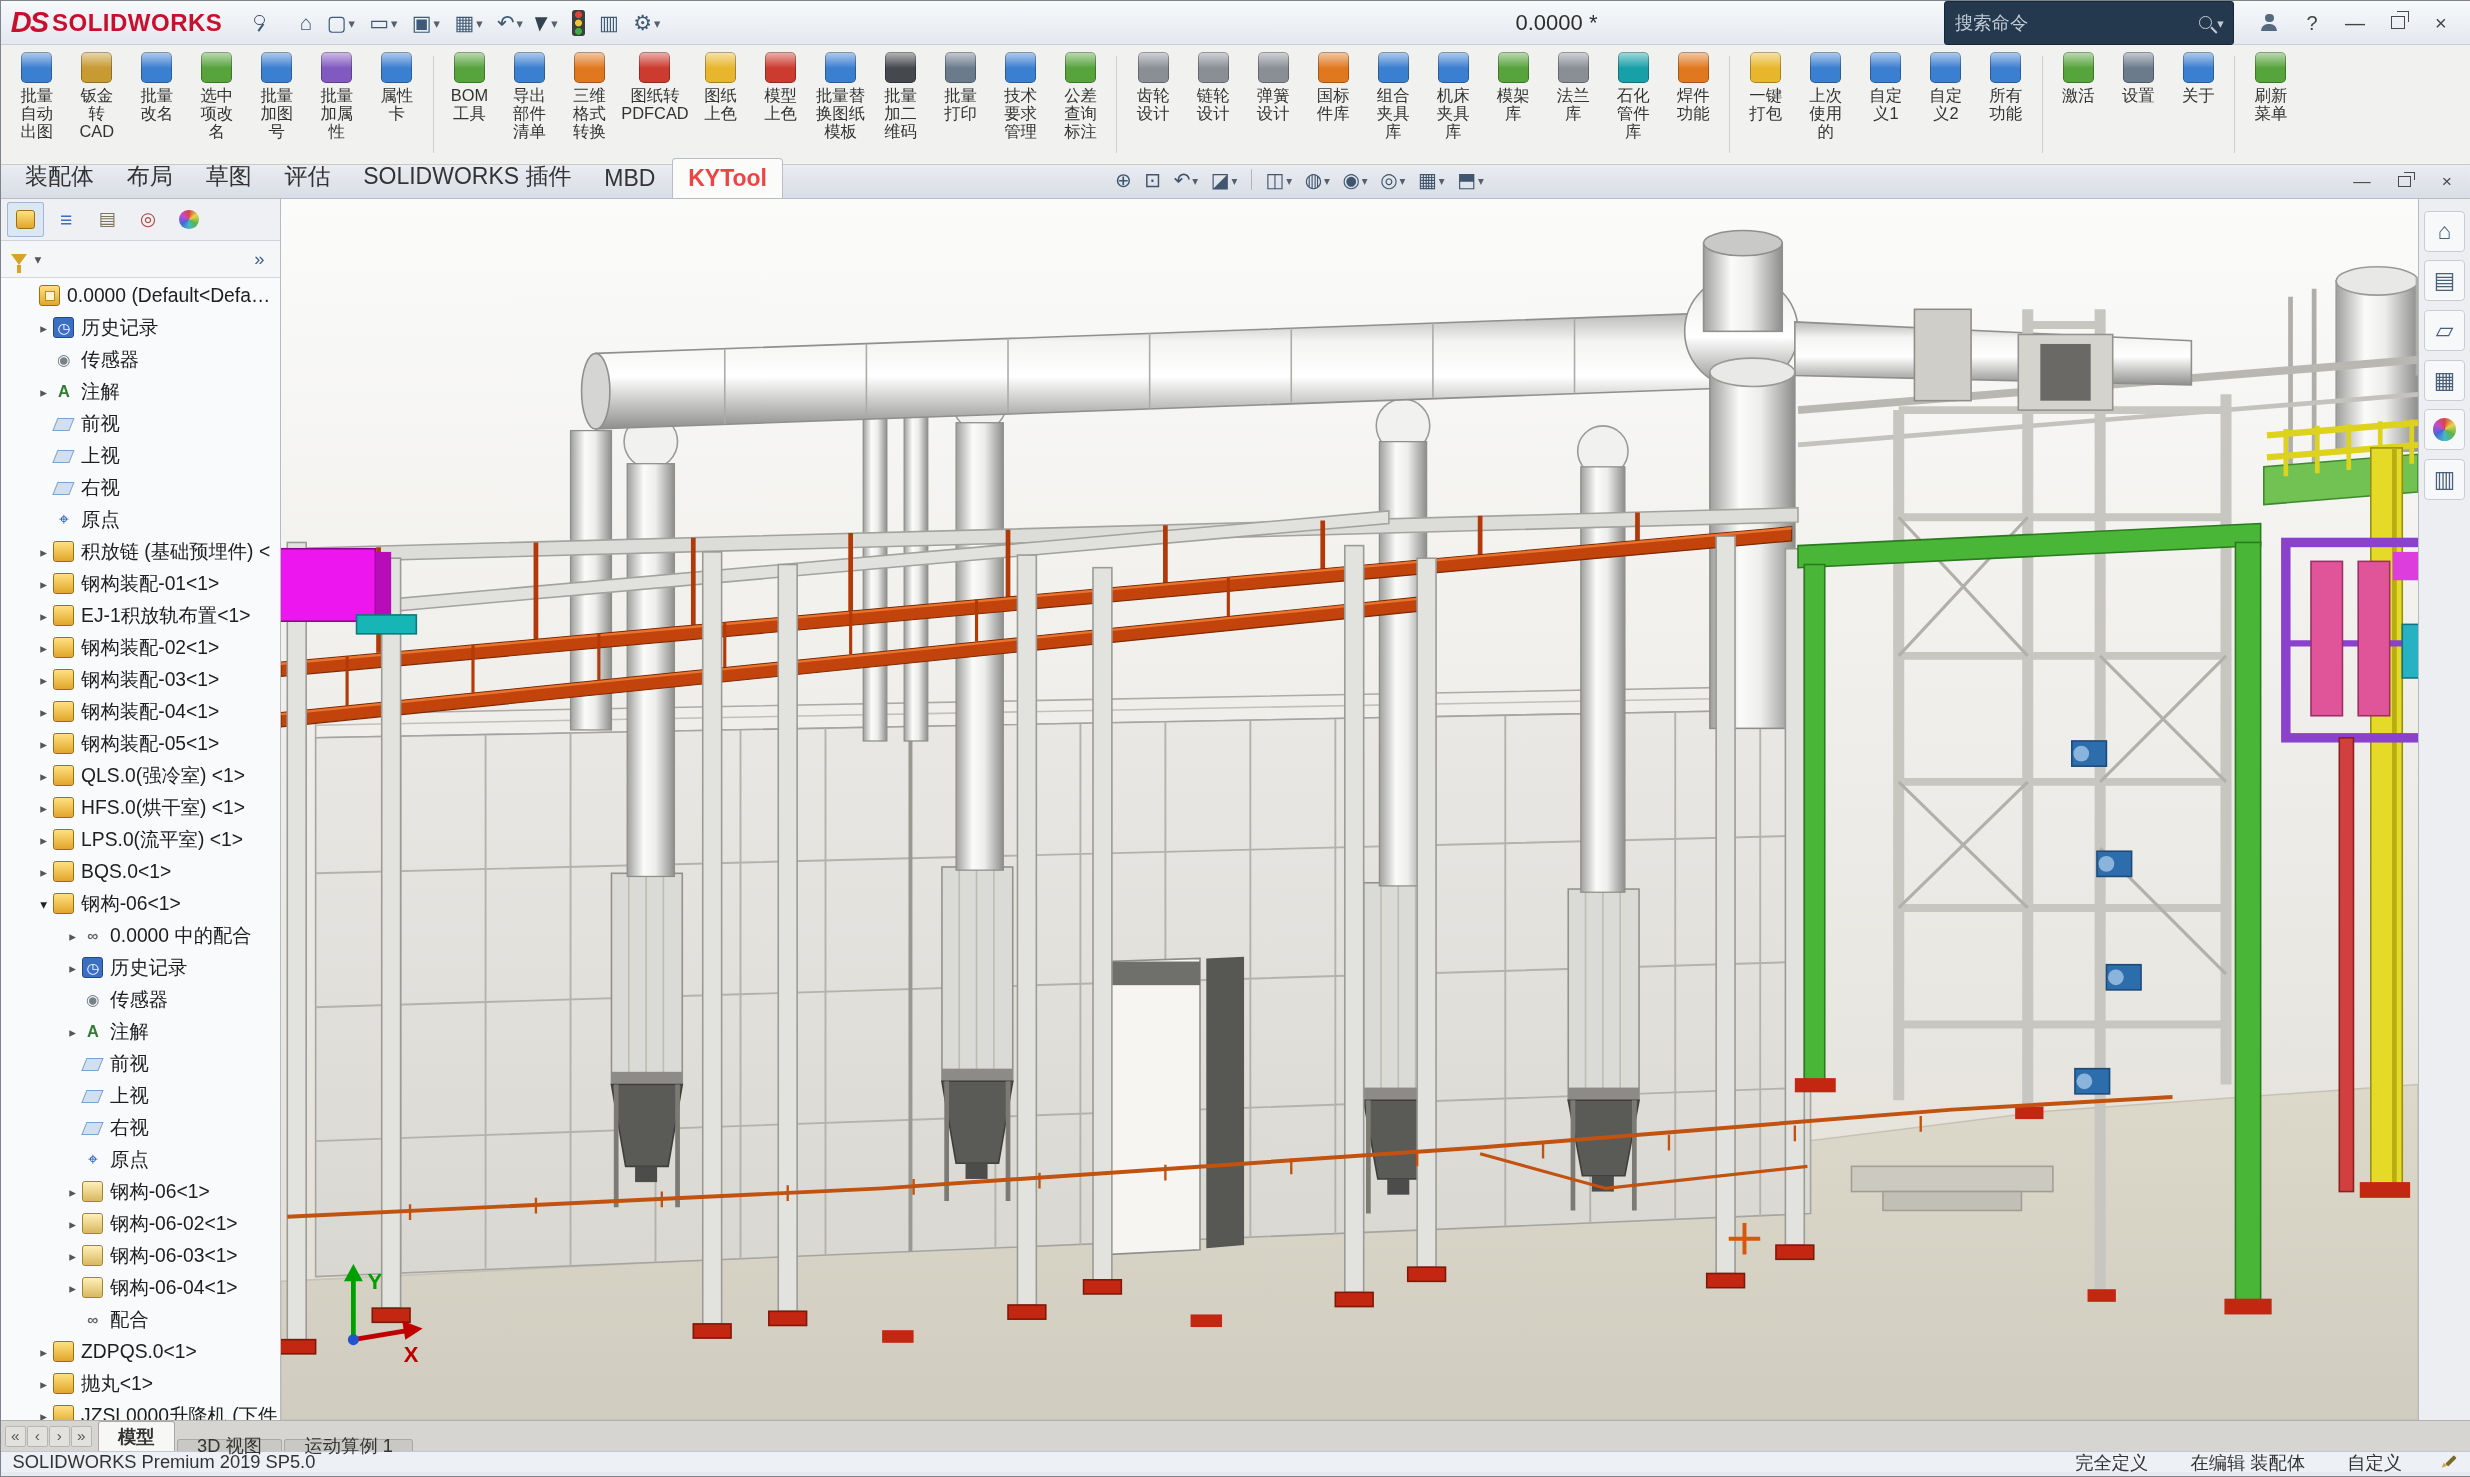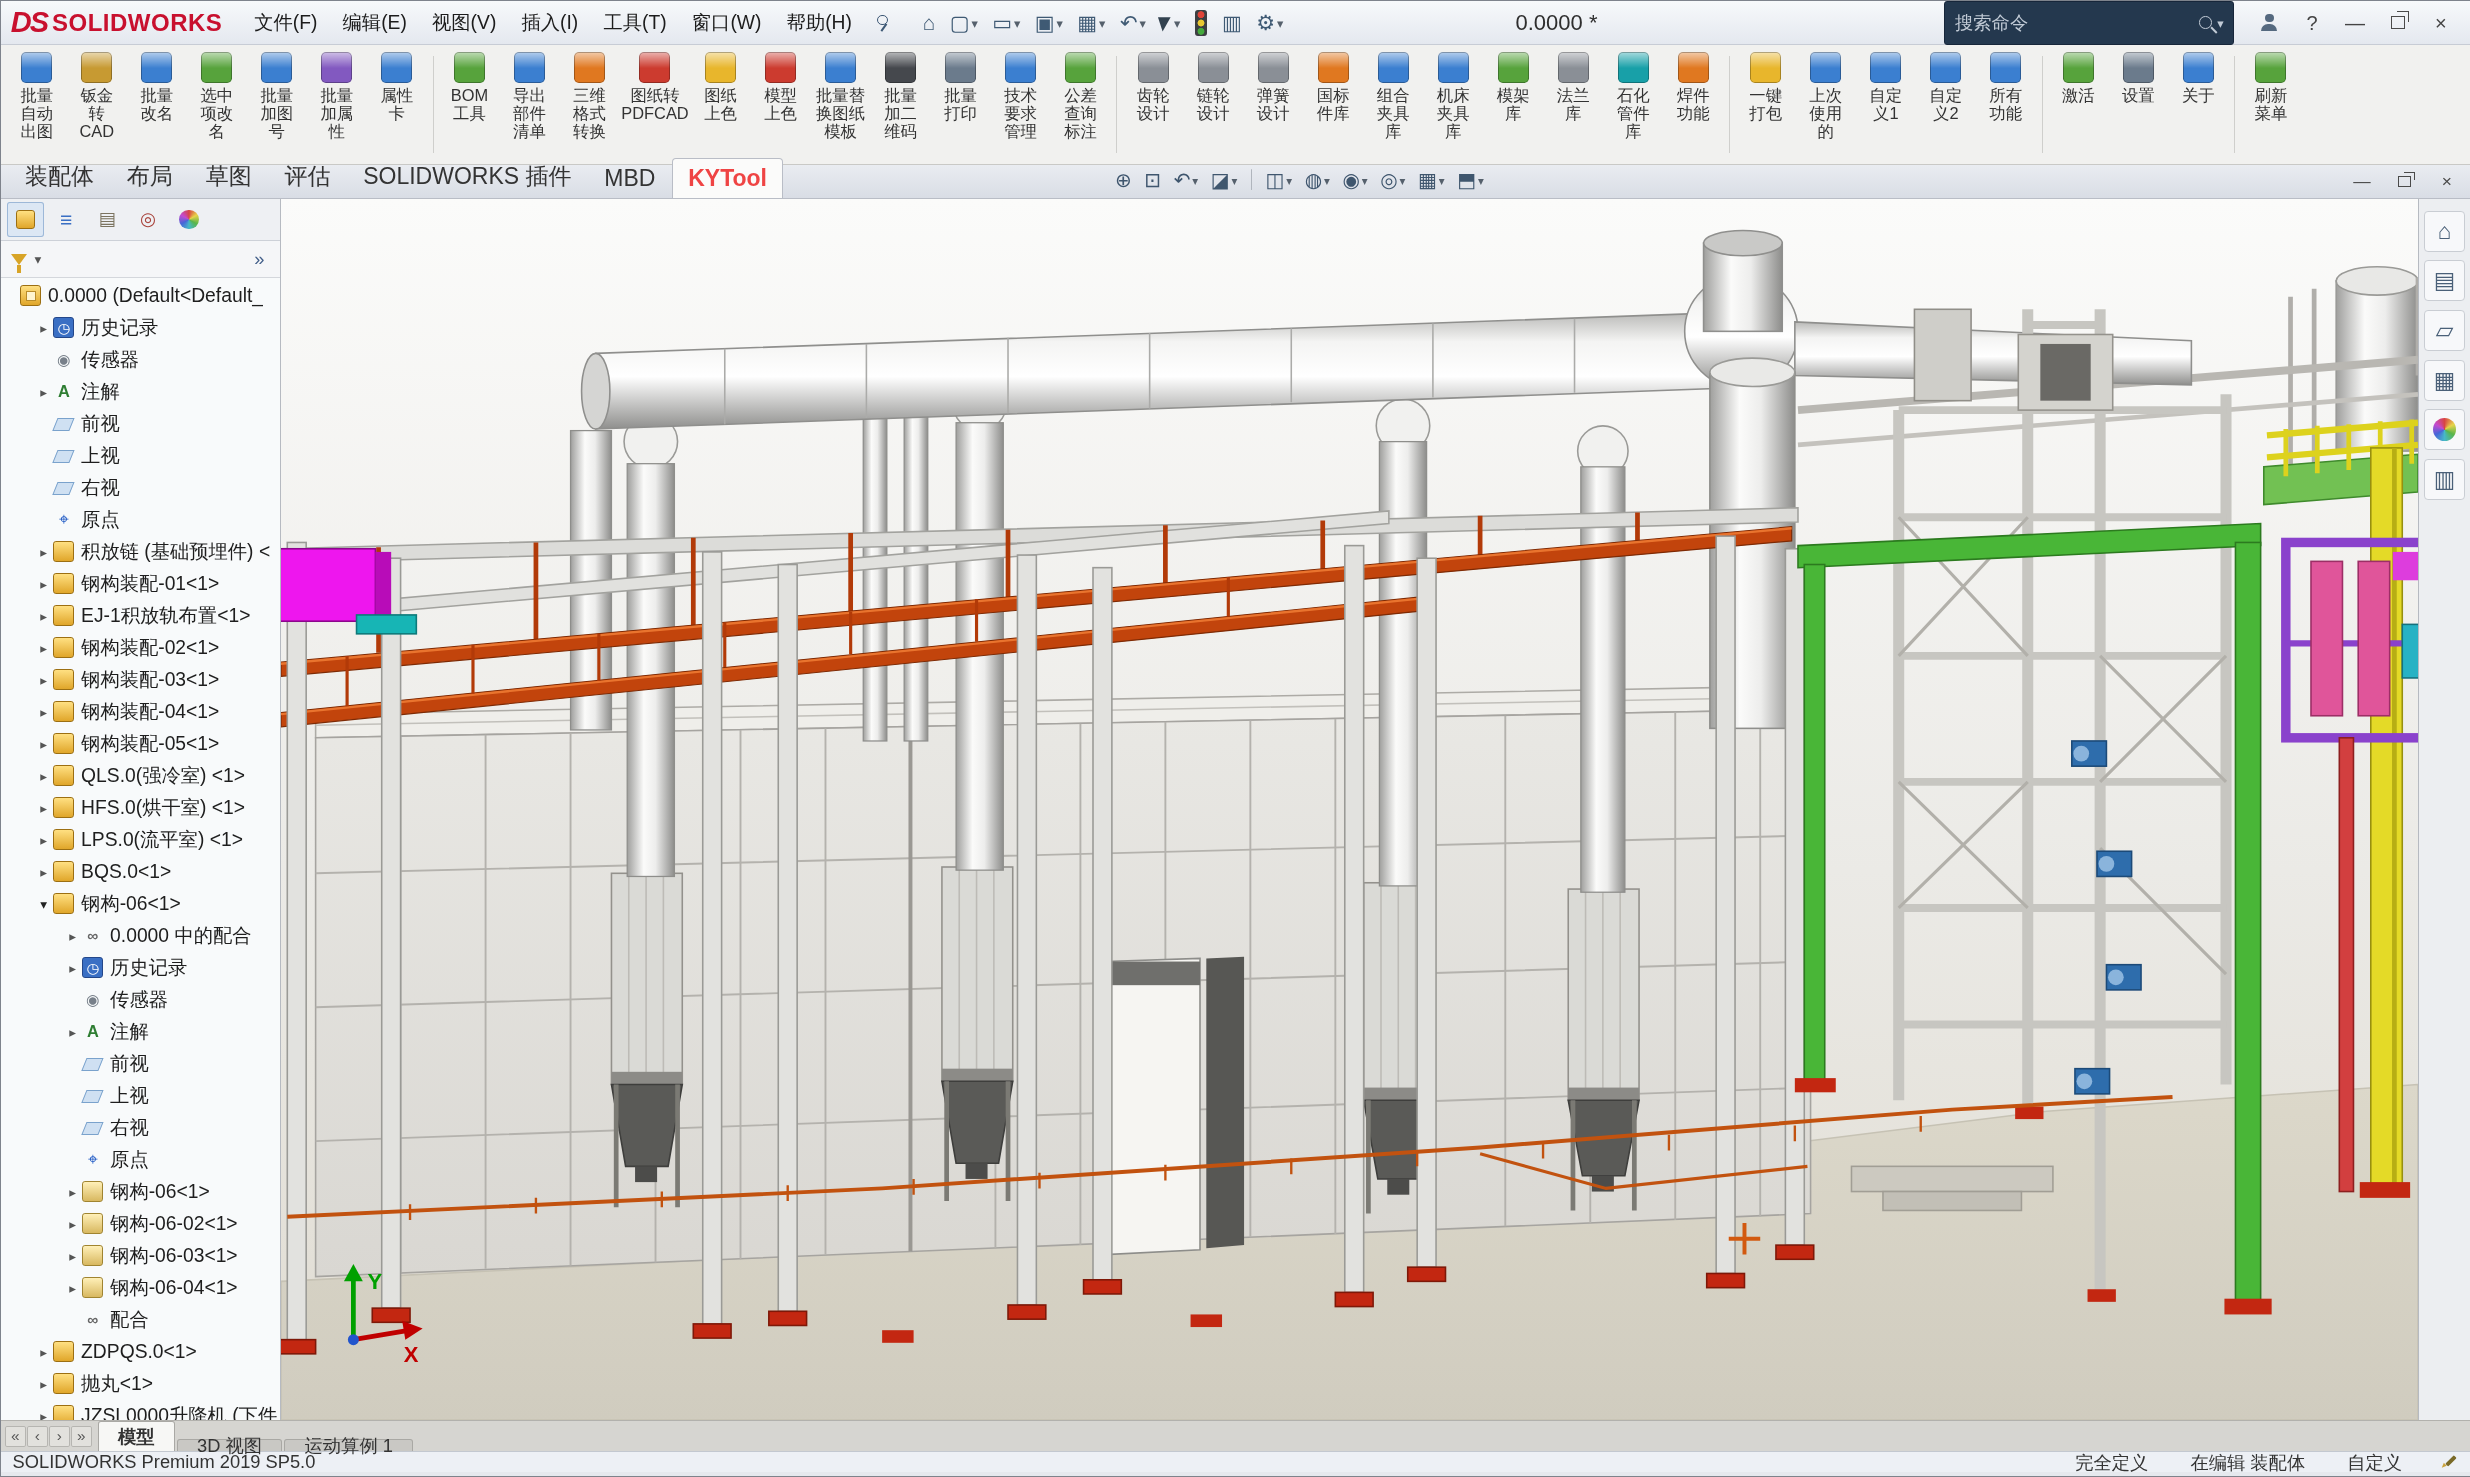--- a/index.html
+++ b/index.html
@@ -90,21 +90,21 @@
   .ptab[data-name="displaymanager-tab-icon"] .pt-ic{width:19.3px;height:19.3px;border-radius:50%;
       background:conic-gradient(#d84444,#e8d44a,#58b54a,#46b8c8,#4666d8,#c44ad0,#d84444)}
   .flyout{margin-left:auto;color:#44608a;font-size:18.3px;padding:0 5.8px}
   .filter-row{height:37px;display:flex;align-items:center;padding:0 9.7px;border-bottom:1px solid #d4d7dc;background:#f5f6f8}
   .funnel{width:0;height:0;border-left:8.7px solid transparent;border-right:8.7px solid transparent;
           border-top:11.6px solid #d8a427;position:relative}
   .funnel::after{content:"";position:absolute;left:-1.9px;top:0;width:3.9px;height:8.7px;background:#d8a427}
   .funnel-caret::before{content:"▾";color:#555;font-size:13.5px;margin-left:7.7px}
 
   .tree{flex:1;overflow:hidden;background:#f8fafb;padding-top:1.9px}
-  .tree-row{display:flex;align-items:center;height:32px;padding-left:0;white-space:nowrap;overflow:hidden}
+  .tree-row{display:flex;align-items:center;height:32px;padding-left:19px;white-space:nowrap;overflow:hidden}
   .tree-row[data-level="1"]{padding-left:33px}
   .tree-row[data-level="2"]{padding-left:62px}
   .tw-arrow{width:19.3px;color:#555;font-size:13.5px;flex:none;text-align:center}
   .tree-row[data-arrow="collapsed"] .tw-arrow::before{content:"▸"}
   .tree-row[data-arrow="expanded"] .tw-arrow::before{content:"▾";color:#222}
   .tw-icon{width:21px;height:21px;margin-right:6.8px;flex:none;display:flex;align-items:center;justify-content:center;
            font-size:14.5px;border-radius:2.9px}
   .tree-row[data-kind="assembly"] .tw-icon,.tree-row[data-kind="assembly-root"] .tw-icon{
       background:linear-gradient(#ffe082,#e0a62a);border:1px solid #9c6f12}
   .tree-row[data-kind="assembly-root"] .tw-icon::before{content:"";width:7.7px;height:7.7px;background:#fff4cf;border:1px solid #b98c2a}
@@ -151,36 +151,20 @@
 </head>
 <body>
 
 <div class="app" data-name="solidworks-window">
 
   <div class="menubar" data-name="menu-bar">
     <div class="logo" data-name="solidworks-logo">
       <span class="logo-ds" data-name="logo-ds-mark">DS</span>
       <span class="logo-sw" data-name="logo-wordmark">SOLIDWORKS</span>
     </div>
-    <div class="menus" data-name="menu-list">
-
-        <div class="menu-item" data-name="menu-item">文件(F)</div>
-
-        <div class="menu-item" data-name="menu-item">编辑(E)</div>
-
-        <div class="menu-item" data-name="menu-item">视图(V)</div>
-
-        <div class="menu-item" data-name="menu-item">插入(I)</div>
-
-        <div class="menu-item" data-name="menu-item">工具(T)</div>
-
-        <div class="menu-item" data-name="menu-item">窗口(W)</div>
-
-        <div class="menu-item" data-name="menu-item">帮助(H)</div>
-      </div>
     <span class="pin" data-name="pin-menubar-icon"></span>
     <div class="qa-toolbar" data-name="quick-access-toolbar">
 
         <div class="qa-btn" data-name="quick-access-button">
           <span class="qa-glyph" data-name="home-icon">⌂</span>
           <span class="qa-caret" data-name="dropdown-caret-icon"></span>
         </div>
 
         <div class="qa-btn" data-name="quick-access-button">
           <span class="qa-glyph" data-name="new-document-icon">▢</span>

